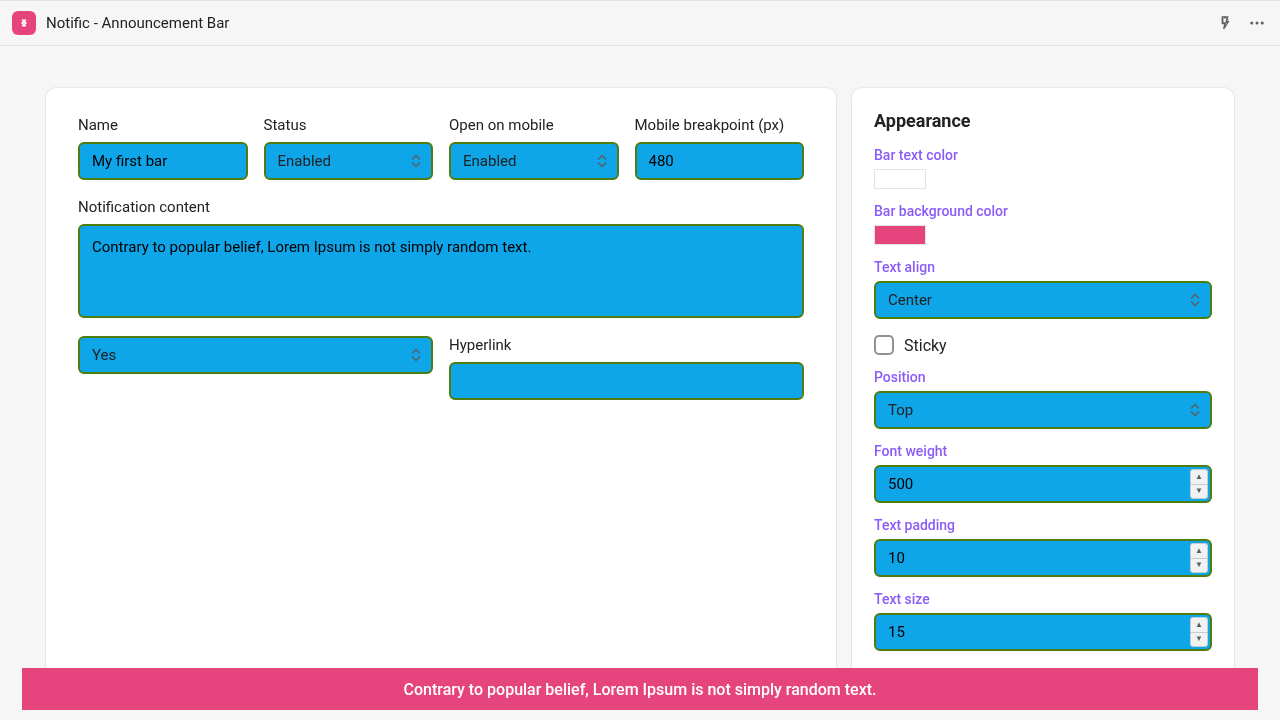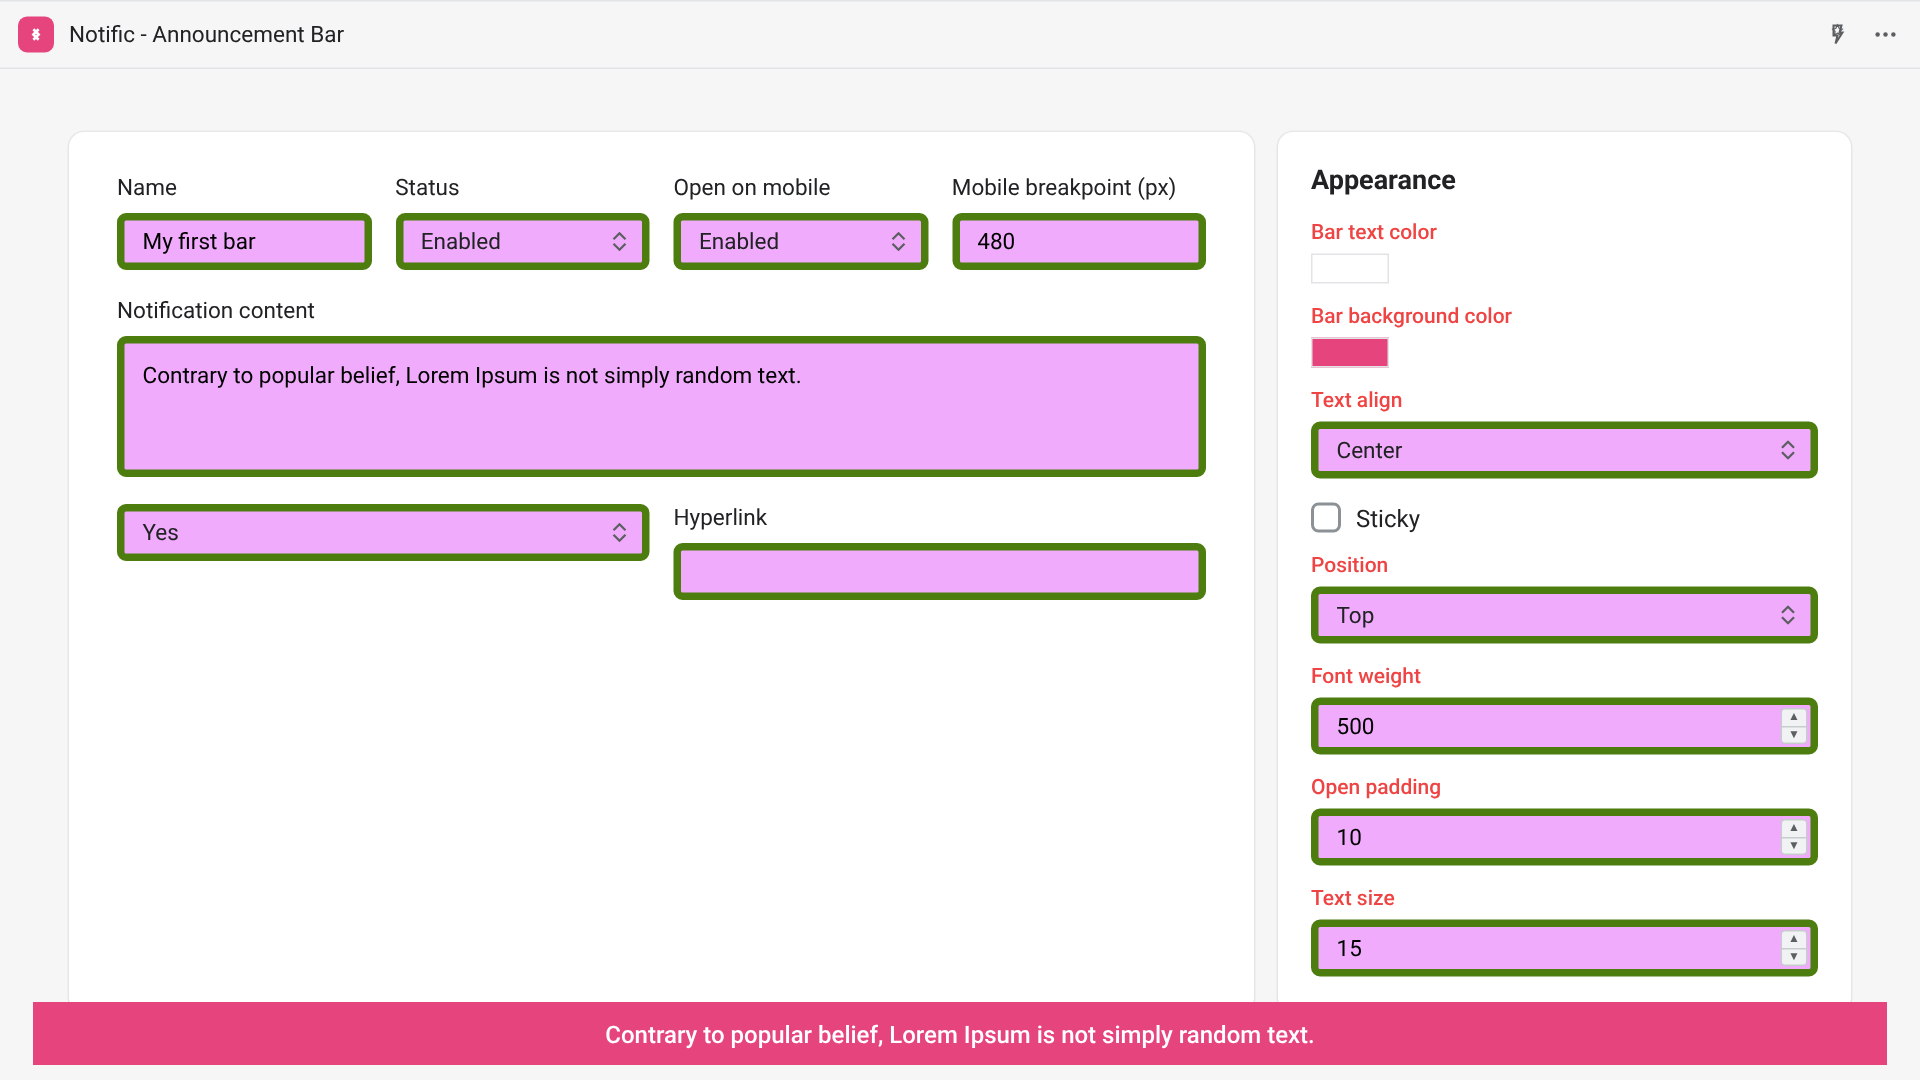--- a/index.html
+++ b/index.html
@@ -51,30 +51,30 @@
   }
   .side-card {
     width: 382px;
     padding: 22px 22px 24px 22px;
   }
   .side-card h2 { font-size: 18px; font-weight: 700; margin-bottom: 16px; }
   .row { display: flex; gap: 16px; margin-bottom: 18px; }
   .field { display: flex; flex-direction: column; gap: 8px; }
   .field.flex1 { flex: 1; min-width: 0; }
   .label { font-size: 15px; color: #202223; }
-  .sub-label { font-size: 14px; color: #ef4444; font-weight: 500; margin-bottom: 6px; }
+  .sub-label { font-size: 14px; color: #8b5cf6; font-weight: 500; margin-bottom: 6px; }
   .control {
-    border: 5px solid #4d7c0f;
+    border: 2px solid #4d7c0f;
     border-radius: 6px;
     height: 38px;
     padding: 0 12px;
     font-size: 15px;
     display: flex;
     align-items: center;
-    background: #f0abfc;
+    background: #0ea5e9;
     position: relative;
   }
   .control input[type=text], .control input[type=number] {
     border: none; outline: none; font-size: 15px; width: 100%; background: transparent;
     font-family: inherit;
   }
   textarea.control {
     height: 94px;
     padding: 10px 12px;
     resize: none;
@@ -291,21 +291,21 @@
       <div class="control" style="padding-right:22px;">
         <input type="text" value="500" style="">
         <div class="spinner">
           <button>▲</button>
           <button>▼</button>
         </div>
       </div>
     </div>
 
     <div class="side-field">
-      <div class="sub-label">Open padding</div>
+      <div class="sub-label">Text padding</div>
       <div class="control" style="padding-right:22px;">
         <input type="text" value="10" style="">
         <div class="spinner">
           <button>▲</button>
           <button>▼</button>
         </div>
       </div>
     </div>
 
     <div class="side-field" style="margin-bottom:0;">

